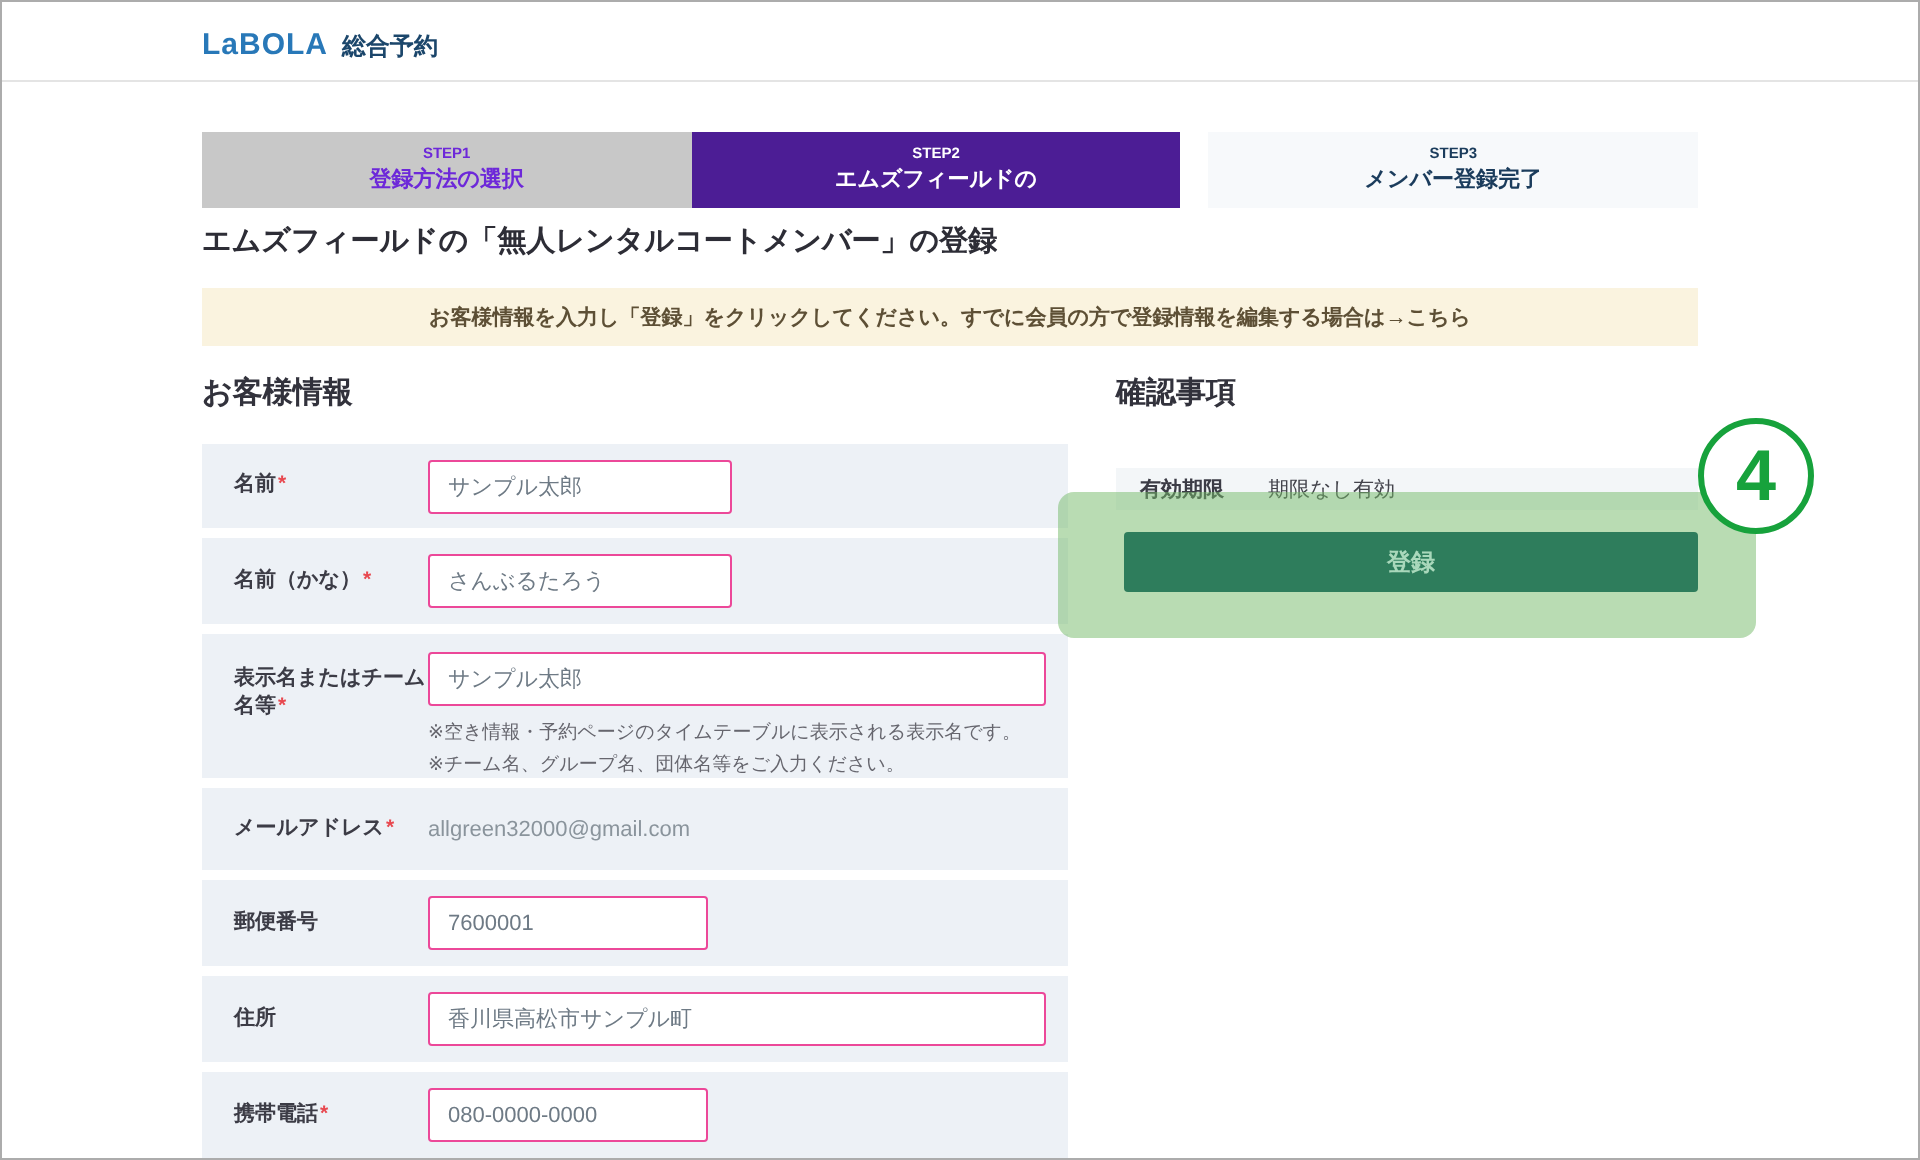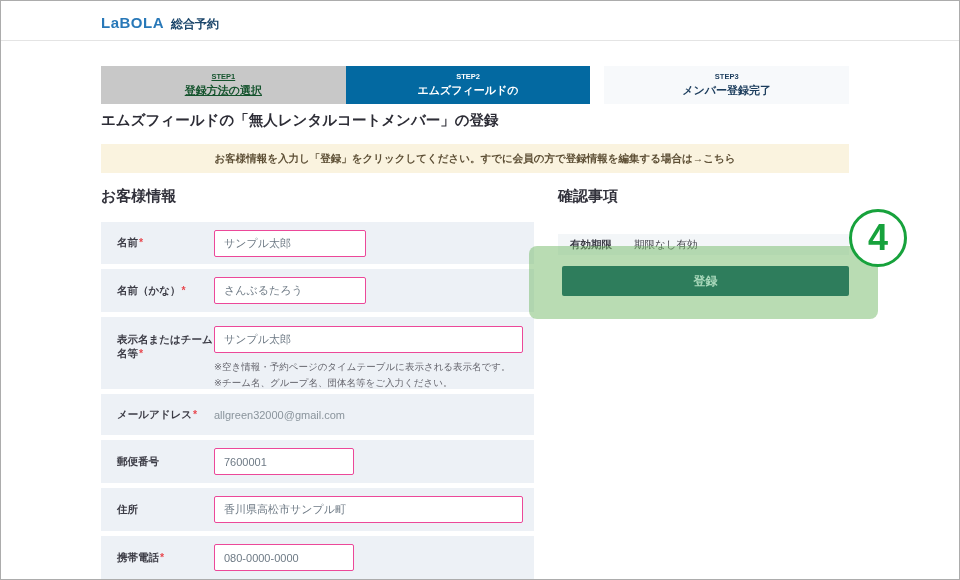--- a/index.html
+++ b/index.html
@@ -15,22 +15,22 @@
     border-bottom:1px solid #e4e4e4; background:#fff;
   }
   .logo-wrap { position:absolute; left:100px; top:13px; display:flex; align-items:baseline; cursor:pointer; }
   .logo-main { font-size:15px; font-weight:bold; color:#2878b8; letter-spacing:0.5px; }
   .logo-sub  { font-size:12px; font-weight:bold; color:#1b466b; margin-left:7px; }
   
   .steps { position:absolute; left:100px; top:65px; width:748px; height:38px; display:flex; }
   .step { flex:1; display:flex; flex-direction:column; align-items:center; justify-content:center; line-height:1.5; }
   .step .s-no { font-size:7.5px; font-weight:bold; }
   .step .s-label { font-size:11px; font-weight:bold; }
-  .step.done    { background:#c8c8c8; color:#14532d;text-decoration:underline; }
-  .step.active  { background:#0369a1; color:#ffffff; }
+  .step.done    { background:#c8c8c8; color:#6d28d9; }
+  .step.active  { background:#4c1d95; color:#ffffff; }
   .step.next    { background:#f7f9fb; color:#1b3c5c;margin-left:14px; }
   
   .page-title { position:absolute; left:100px; top:110px; font-size:14.5px; font-weight:bold; color:#2d2d36; }
   
   .notice {
     position:absolute; left:100px; top:143px; width:748px; height:29px;
     background:#faf3df; display:flex; align-items:center; justify-content:center;
     font-size:10.5px; font-weight:bold; color:#5d4f35;
   }
   .notice .notice-link { color:#5d4f35; cursor:pointer; }

